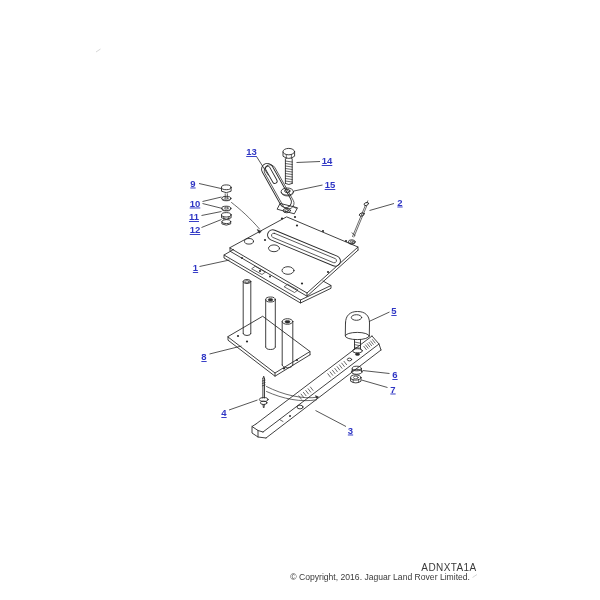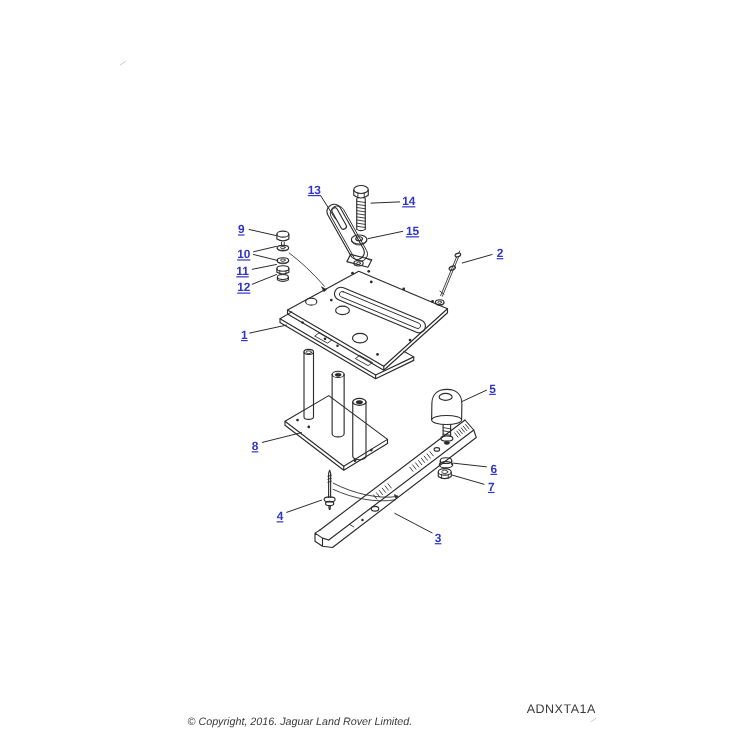--- a/index.html
+++ b/index.html
@@ -9,22 +9,22 @@
   .ln{stroke:#2b2b2b;stroke-width:0.9;fill:none;stroke-linecap:round;stroke-linejoin:round;}
   .thin{stroke:#2b2b2b;stroke-width:0.7;fill:none;stroke-linecap:round;}
   .dot{fill:#2b2b2b;stroke:none;}
   .darkfill{fill:#2b2b2b;stroke:#2b2b2b;stroke-width:0.5;}
   .leader{stroke:#2b2b2b;stroke-width:0.8;fill:none;}
   .callout{font:bold 9.5px "Liberation Sans",sans-serif;fill:#2f36c4;
            text-decoration:underline;text-anchor:middle;cursor:pointer;}
   .stray{stroke:#cccccc;stroke-width:0.8;fill:none;}
   #drawing-code{position:absolute;left:404px;top:562px;width:90px;text-align:center;
     font-size:10px;letter-spacing:0.4px;color:#3a3a3a;}
-  #copyright-line{position:absolute;left:150px;top:572px;width:320px;text-align:left;
-    font-size:8.6px;color:#3a3a3a;font-style:italic;}
+  #copyright-line{position:absolute;left:150px;top:572px;width:320px;text-align:right;
+    font-size:8.6px;color:#3a3a3a;}
 </style>
 </head>
 <body>
 
 <div id="page">
 
 <svg id="diagram-svg" width="600" height="600" viewBox="0 0 600 600">
 
   <g>
     <ellipse class="ln" cx="288.8" cy="151.6" rx="5.8" ry="3.2"></ellipse>

